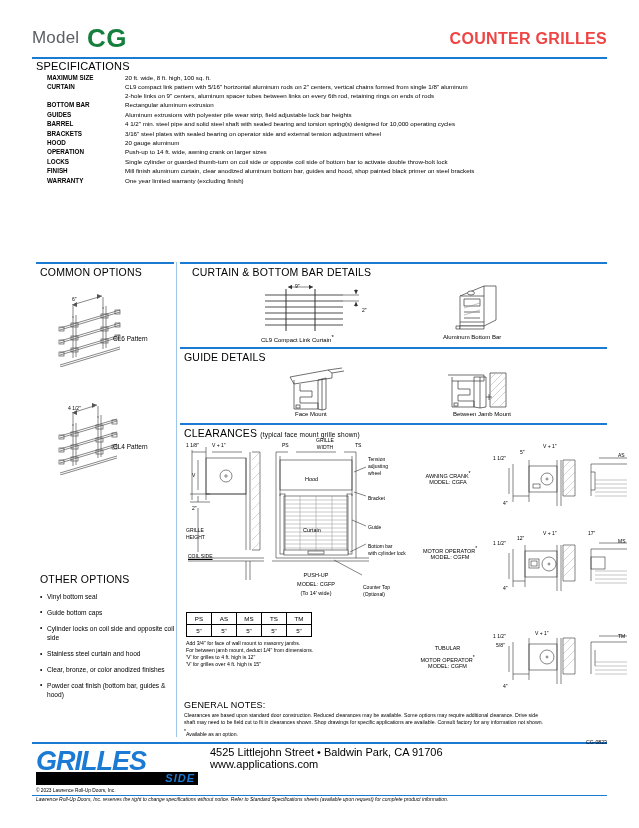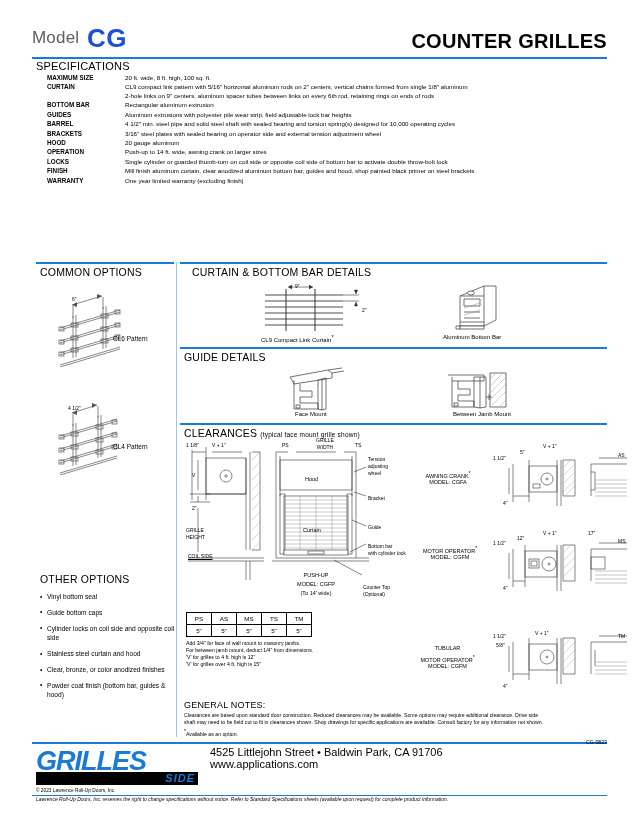--- a/index.html
+++ b/index.html
@@ -6,22 +6,22 @@
   body{
     width:639px;height:828px;position:relative;
     font-family:"Liberation Sans", sans-serif;
     color:#000;overflow:hidden;
   }
   .page{position:absolute;left:0;top:0;width:639px;height:828px;}
 
   
   .hdr{position:absolute;left:32px;top:28px;width:575px;height:30px;}
   .hdr-model{position:absolute;left:0;top:0;font-size:17px;color:#5b5f63;letter-spacing:.2px;}
-  .hdr-cg{position:absolute;left:55px;top:-5px;font-size:26px;font-weight:bold;color:#1d4ed8;letter-spacing:.5px;}
-  .hdr-right{position:absolute;right:0;top:2px;font-size:20px;font-weight:bold;color:#000000;letter-spacing:.3px;}
+  .hdr-cg{position:absolute;left:55px;top:-5px;font-size:26px;font-weight:bold;color:#15803d;letter-spacing:.5px;}
+  .hdr-right{position:absolute;right:0;top:2px;font-size:16px;font-weight:bold;color:#ef4444;letter-spacing:.3px;}
   .hdr-rule{position:absolute;left:32px;top:57px;width:575px;height:2px;background:#1a7ad4;}
 
   
   .spec-title{position:absolute;left:36px;top:60px;font-size:11px;letter-spacing:.2px;}
   .spec-table{position:absolute;left:47px;top:74px;width:560px;font-size:6.2px;line-height:8.6px;}
   .spec-row{display:flex;margin-bottom:.8px;}
   .spec-lbl{width:78px;flex:0 0 78px;font-weight:bold;font-size:6.3px;}
   .spec-val{flex:1;}
   .spec-val .cont{display:block;}
 

